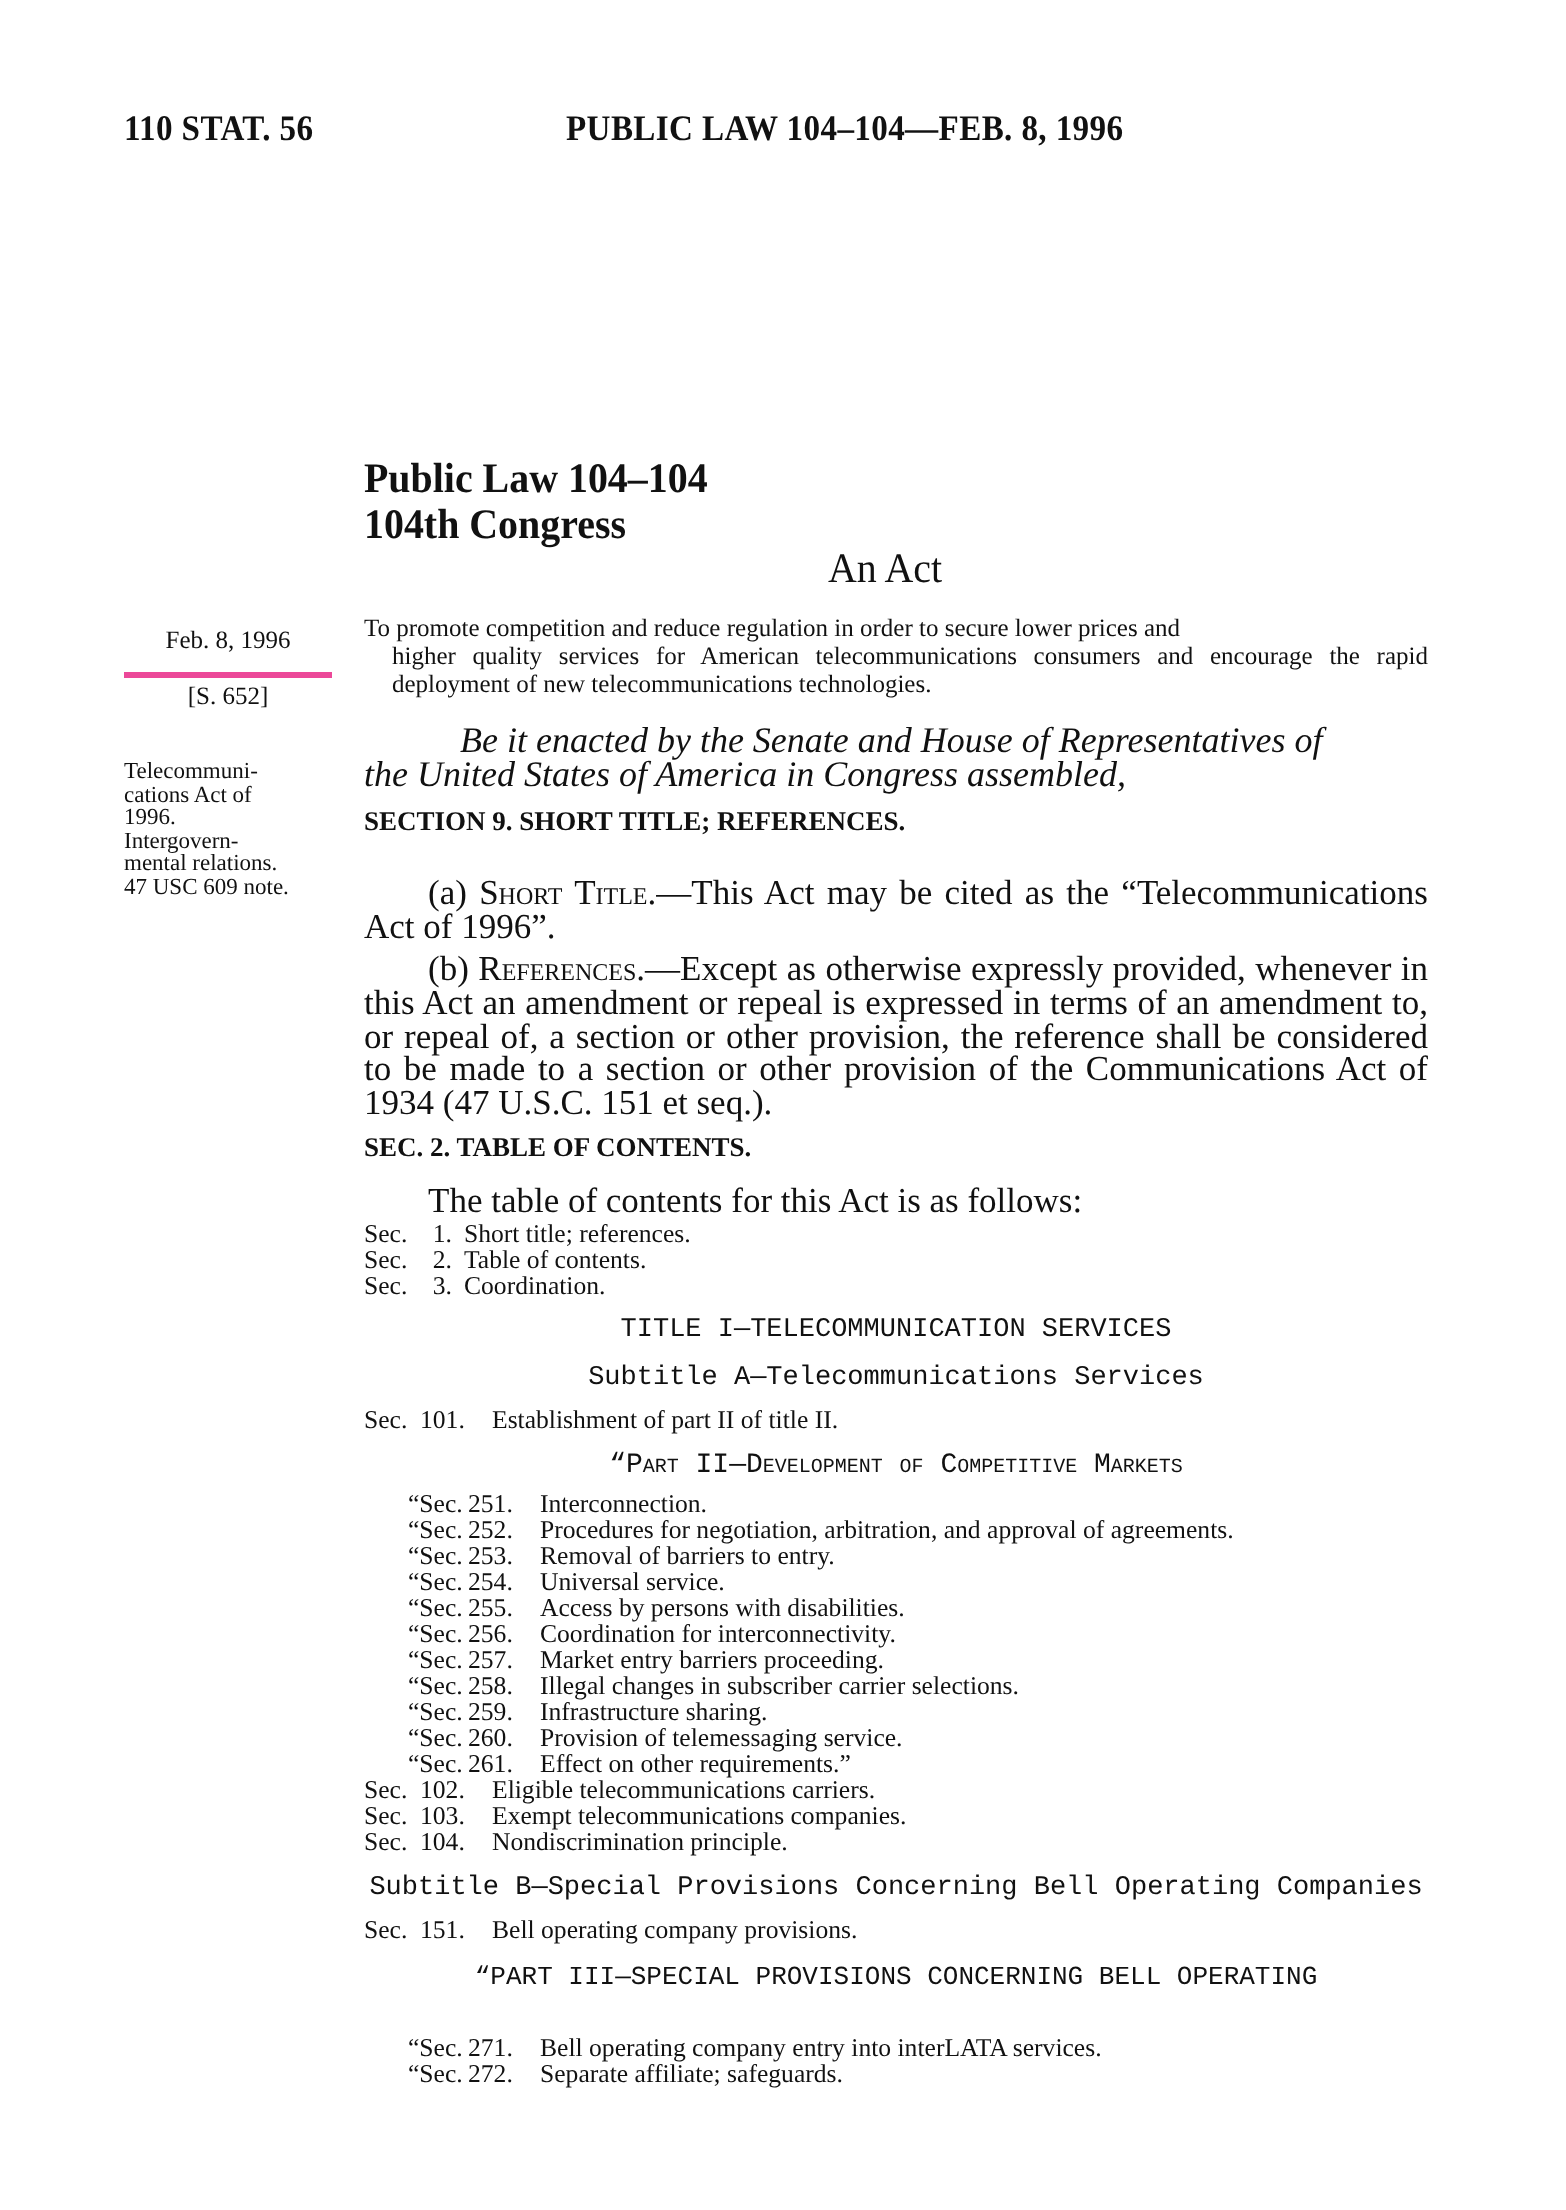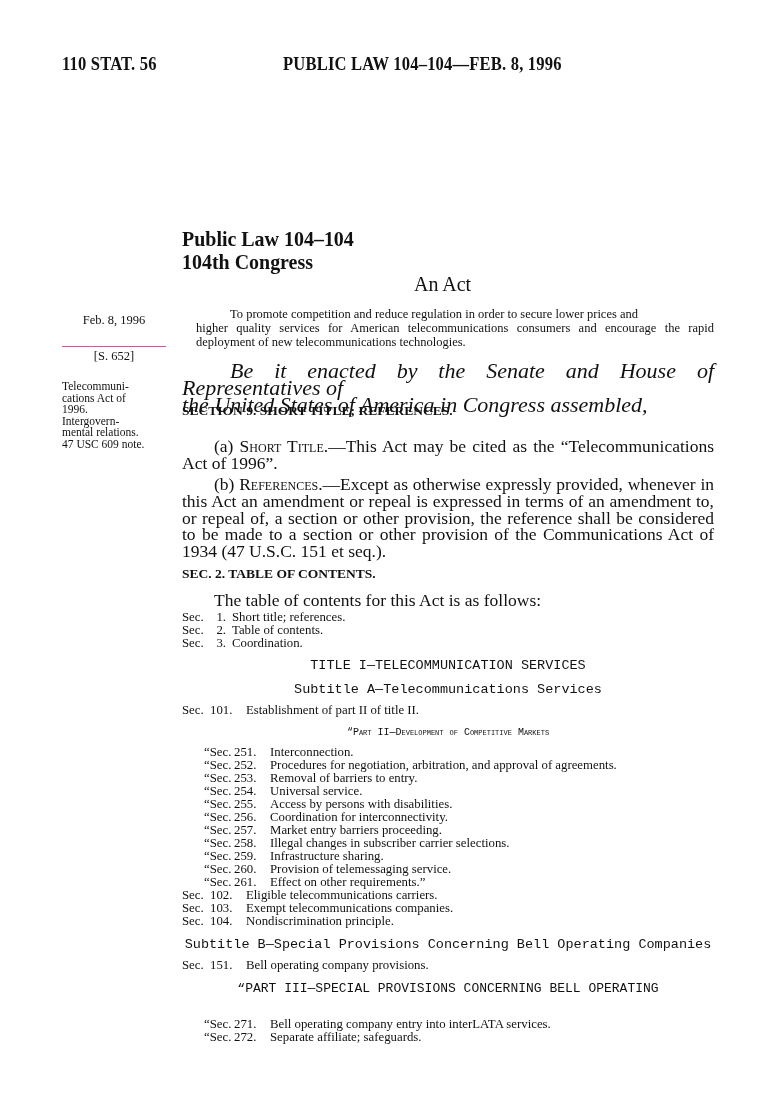--- a/index.html
+++ b/index.html
@@ -3,26 +3,26 @@
   <meta charset="utf-8">
   <style>
     html, body { margin: 0; padding: 0; background: #ffffff; }
     body { width: 783px; height: 1105px; position: relative; overflow: hidden;
       font-family: "DejaVu Serif", "Liberation Serif", serif; color: #111; }
     .abs { position: absolute; }
     .running-head { top: 54px; font-family: "Liberation Serif", serif; font-weight: bold; font-size: 18px; letter-spacing: 0.2px; transform: scaleX(0.92); transform-origin: left; }
     .law-title { left: 182px; top: 228px; font-family: "Liberation Serif", serif; font-size: 21px; line-height: 23px; font-weight: bold; transform: scaleX(0.95); transform-origin: left; }
     .an-act { left: 414px; top: 272px; font-family: "Liberation Serif", serif; font-size: 21px; transform: scaleX(0.95); transform-origin: left; }
     .margin-date { left: 62px; width: 104px; top: 313px; font-family: "Liberation Serif", serif; font-size: 12.5px; text-align: center; }
-    .margin-date .d { padding-bottom: 18px; border-bottom: 1px solid #ec4899; }
+    .margin-date .d { padding-bottom: 8px; border-bottom: 3px solid #ec4899; }
     .margin-date .b { padding-top: 2px; }
     .purpose { left: 182px; top: 307px; width: 532px; font-family: "Liberation Serif", serif; font-size: 12.5px; line-height: 14px; text-align: justify; }
-    .purpose .l1 { display:block;margin-left:48px; }
+    .purpose .l1 { display:block; }
     .purpose .rest { display:block; padding-left: 14px; }
-    .enact { left: 182px; top: 362px; width: 532px; font-family: "Liberation Serif", serif; font-style: italic; font-size: 22px; line-height: 17px; text-align: justify; }
+    .enact { left: 182px; top: 362px; width: 532px; font-family: "Liberation Serif", serif; font-style: italic; font-size: 18px; line-height: 17px; text-align: justify; }
     .enact .first { display:block; text-indent: 48px; }
     .margin-notes { left: 62px; top: 381px; width: 110px; font-family: "Liberation Serif", serif; font-size: 11.5px; line-height: 11.6px; }
     .sec-head { left: 182px; font-family: "Liberation Serif", serif; font-weight: bold; font-size: 13.5px; }
     .body-text { left: 182px; width: 532px; font-family: "Liberation Serif", serif; font-size: 17.5px; line-height: 16.8px; text-align: justify; }
     .body-text .ind { display:block; text-indent: 32px; }
     .sc { font-variant: small-caps; }
     .toc-intro { left: 214px; top: 590px; font-family: "Liberation Serif", serif; font-size: 17.5px; }
     .toc { left: 182px; width: 540px; font-family: "Liberation Serif", serif; font-size: 12.8px; line-height: 13px; }
     .toc .row { display: flex; white-space: nowrap; }
     .toc .sec { width: 28px; }
@@ -101,21 +101,21 @@
 <div class="abs centered" style="top:683px;">Subtitle A—Telecommunications Services</div>
 
 <div class="abs toc" style="top:704px;">
   <div class="row">
       <span class="sec">Sec.</span>
       <span class="num3">101.</span>
       <span>Establishment of part II of title II.</span>
     </div>
 </div>
 
-<div class="abs centered sc" style="top:726px; font-size:10px;">“Part II—Development of Competitive Markets</div>
+<div class="abs centered sc" style="top:726px; font-size:14px;">“Part II—Development of Competitive Markets</div>
 
 <div class="abs toc" style="top:746px;">
   <div class="row q">
       <span class="sec">“Sec.</span>
       <span class="num3">251.</span>
       <span>Interconnection.</span>
     </div>
   <div class="row q">
       <span class="sec">“Sec.</span>
       <span class="num3">252.</span>

